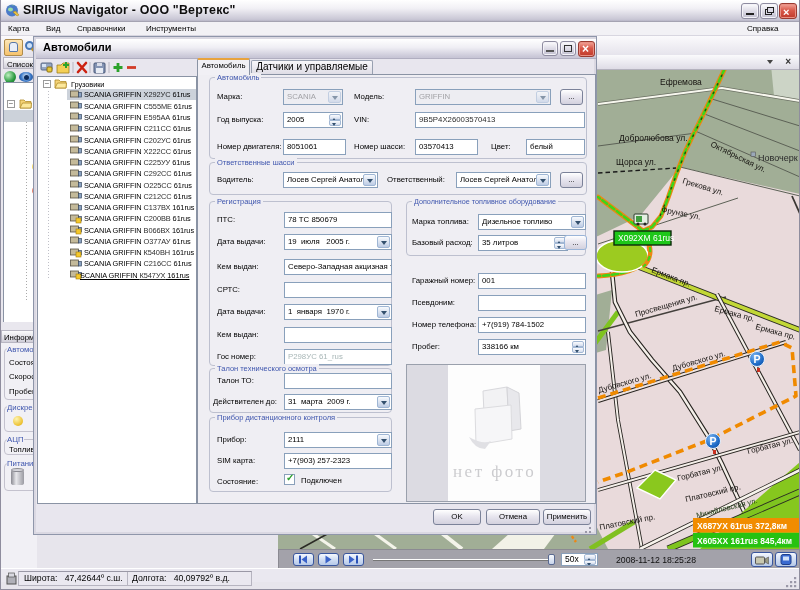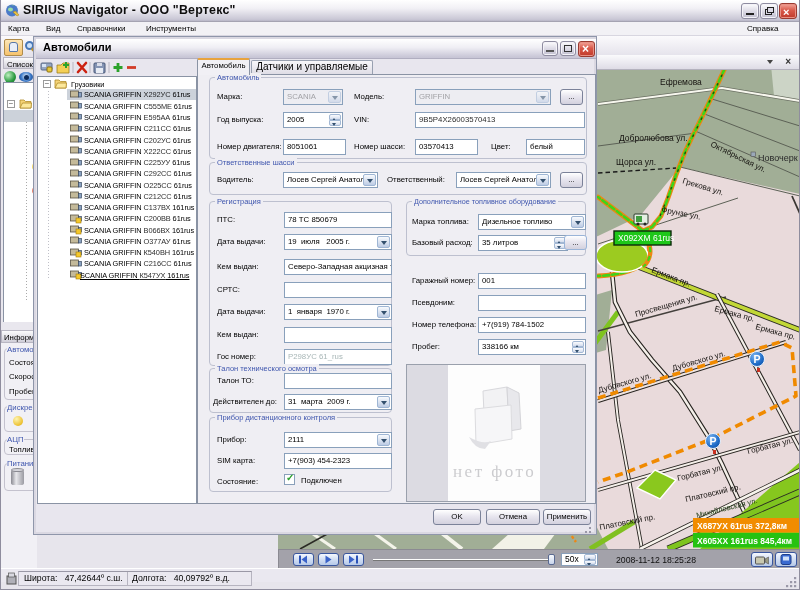--- a/index.html
+++ b/index.html
@@ -550,21 +550,21 @@
       <div class="fld" style="left:86px;top:298px;width:108px;"></div>
       <span class="lbl" style="left:15px;top:322px;">Действителен до:</span>
       <div class="fld" style="left:86px;top:319px;width:108px;">31&nbsp;&nbsp;марта&nbsp;&nbsp;2009 г.<span class="dd"></span></div>
 
       <div class="grp" style="left:11px;top:342px;width:183px;height:75px;">
           <span class="gt">Прибор дистанционного контроля</span>
         </div>
       <span class="lbl" style="left:19px;top:360px;">Прибор:</span>
       <div class="fld" style="left:86px;top:357px;width:108px;">2111<span class="dd"></span></div>
       <span class="lbl" style="left:19px;top:381px;">SIM карта:</span>
-      <div class="fld" style="left:86px;top:378px;width:108px;">+7(903) 454-2323</div>
+      <div class="fld" style="left:86px;top:378px;width:108px;">+7(903) 257-2323</div>
       <span class="lbl" style="left:19px;top:402px;">Состояние:</span>
       <div class="abs" style="left:86px;top:399px;width:11px;height:11px;background:#fff;border:1px solid #8aa0ba;">
           <span style="position:absolute;left:1px;top:-3px;color:#2aa02a;font-size:10px;font-weight:bold;">✓</span>
         </div>
       <span class="lbl" style="left:103px;top:401px;">Подключен</span>
 
       <div class="grp" style="left:208px;top:126px;width:180px;height:55px;">
           <span class="gt" style="font-size:7.2px;">Дополнительное топливное оборудование</span>
         </div>
       <span class="lbl" style="left:214px;top:142px;">Марка топлива:</span>

